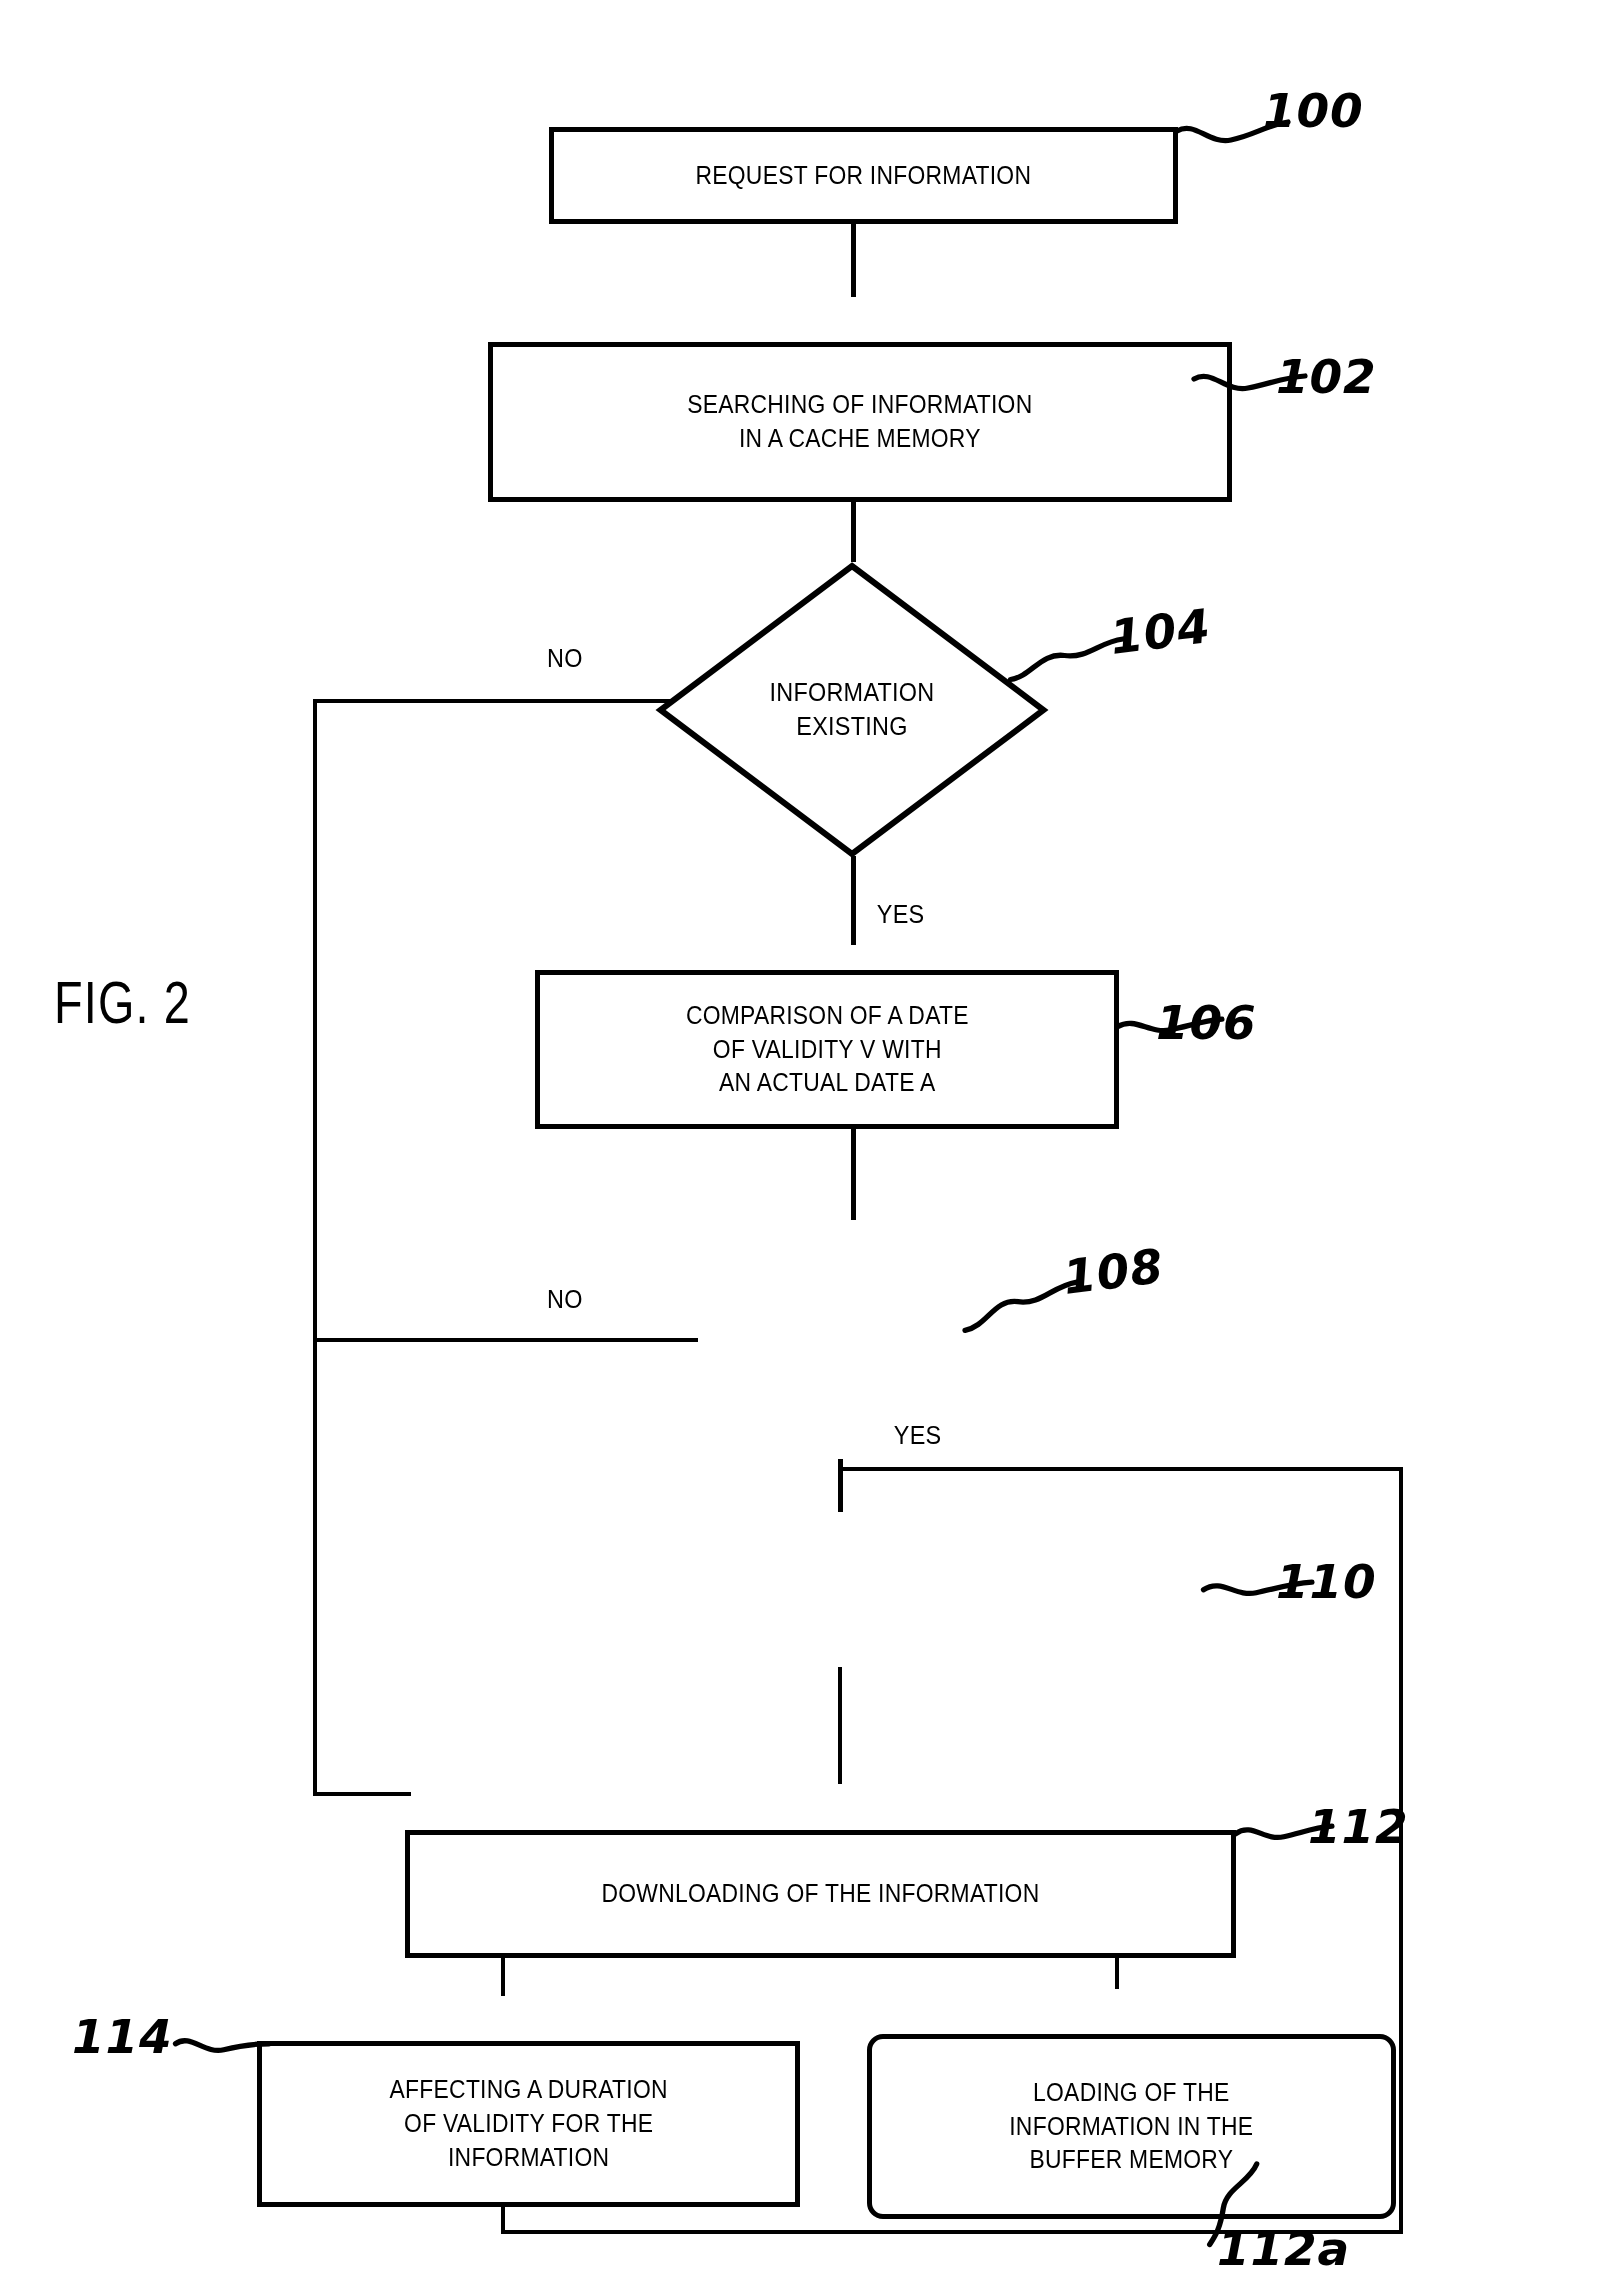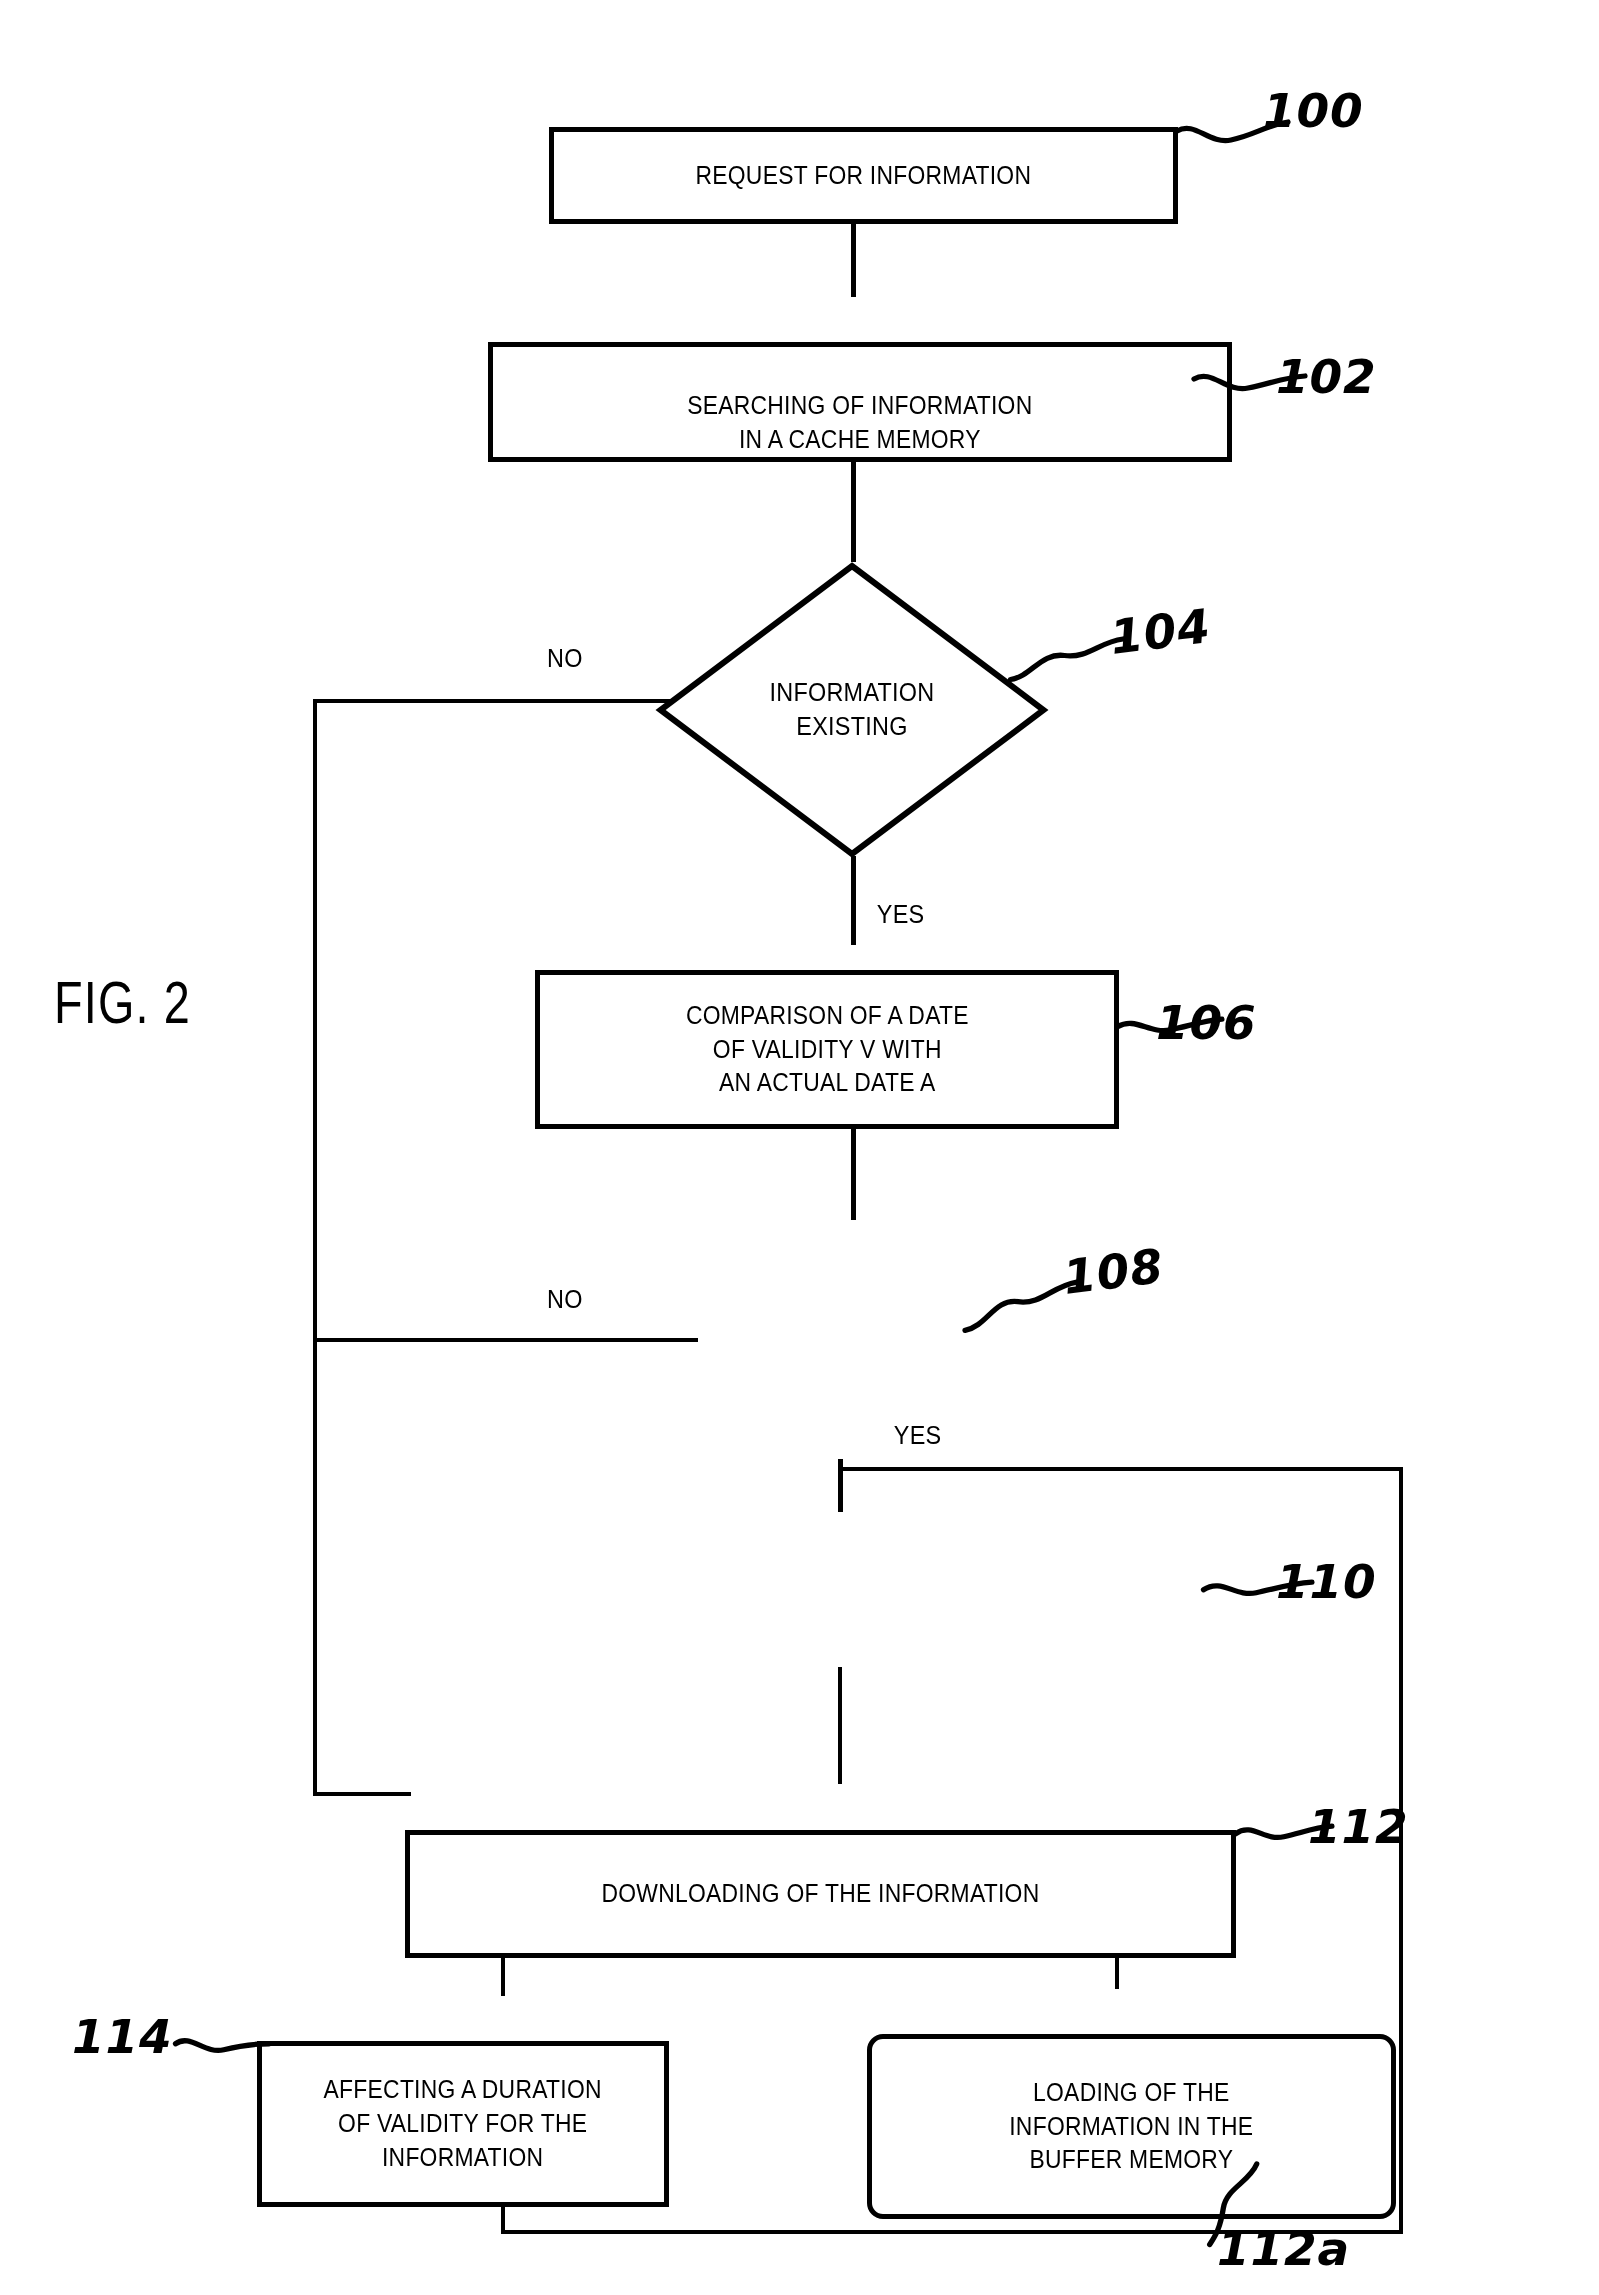--- a/index.html
+++ b/index.html
@@ -135,21 +135,21 @@
   <div class="line thinv" style="left:838px;top:1667px;height:117px;"></div>
 
   <div class="line thinv" style="left:501px;top:1886px;height:110px;"></div>
 
   <div class="line thinv" style="left:1115px;top:1886px;height:103px;"></div>
 
   <div class="node" style="left:549px;top:79px;width:629px;height:97px;">
     <span class="txt">REQUEST FOR INFORMATION</span>
   </div>
 
-  <div class="node" style="left:488px;top:294px;width:744px;height:120px;align-items:flex-end;">
+  <div class="node" style="left:488px;top:294px;width:744px;height:160px;">
     <span class="txt">SEARCHING OF INFORMATION
 IN A CACHE MEMORY</span>
   </div>
 
   <div class="diamond" style="left:657px;top:563px;width:390px;height:294px;">
     <svg width="390" height="294" viewBox="0 0 516 390" aria-hidden="true">
       <polygon points="258,4 512,195 258,386 4,195" fill="#ffffff" stroke="#000000" stroke-width="8" stroke-linejoin="miter"></polygon>
     </svg>
     <div class="dtxt">INFORMATION
 EXISTING</div>
@@ -160,21 +160,21 @@
 OF VALIDITY V WITH
 AN ACTUAL DATE A</span>
   </div>
 
 
 
   <div class="node" style="left:405px;top:1782px;width:831px;height:128px;">
     <span class="txt">DOWNLOADING OF THE INFORMATION</span>
   </div>
 
-  <div class="node" style="left:257px;top:1993px;width:412px;height:166px;">
+  <div class="node" style="left:257px;top:1993px;width:543px;height:166px;">
     <span class="txt">AFFECTING A DURATION
 OF VALIDITY FOR THE
 INFORMATION</span>
   </div>
 
   <div class="node" style="left:867px;top:1986px;width:529px;height:185px;border-radius:16px;">
     <span class="txt">LOADING OF THE
 INFORMATION IN THE
 BUFFER MEMORY</span>
   </div>

